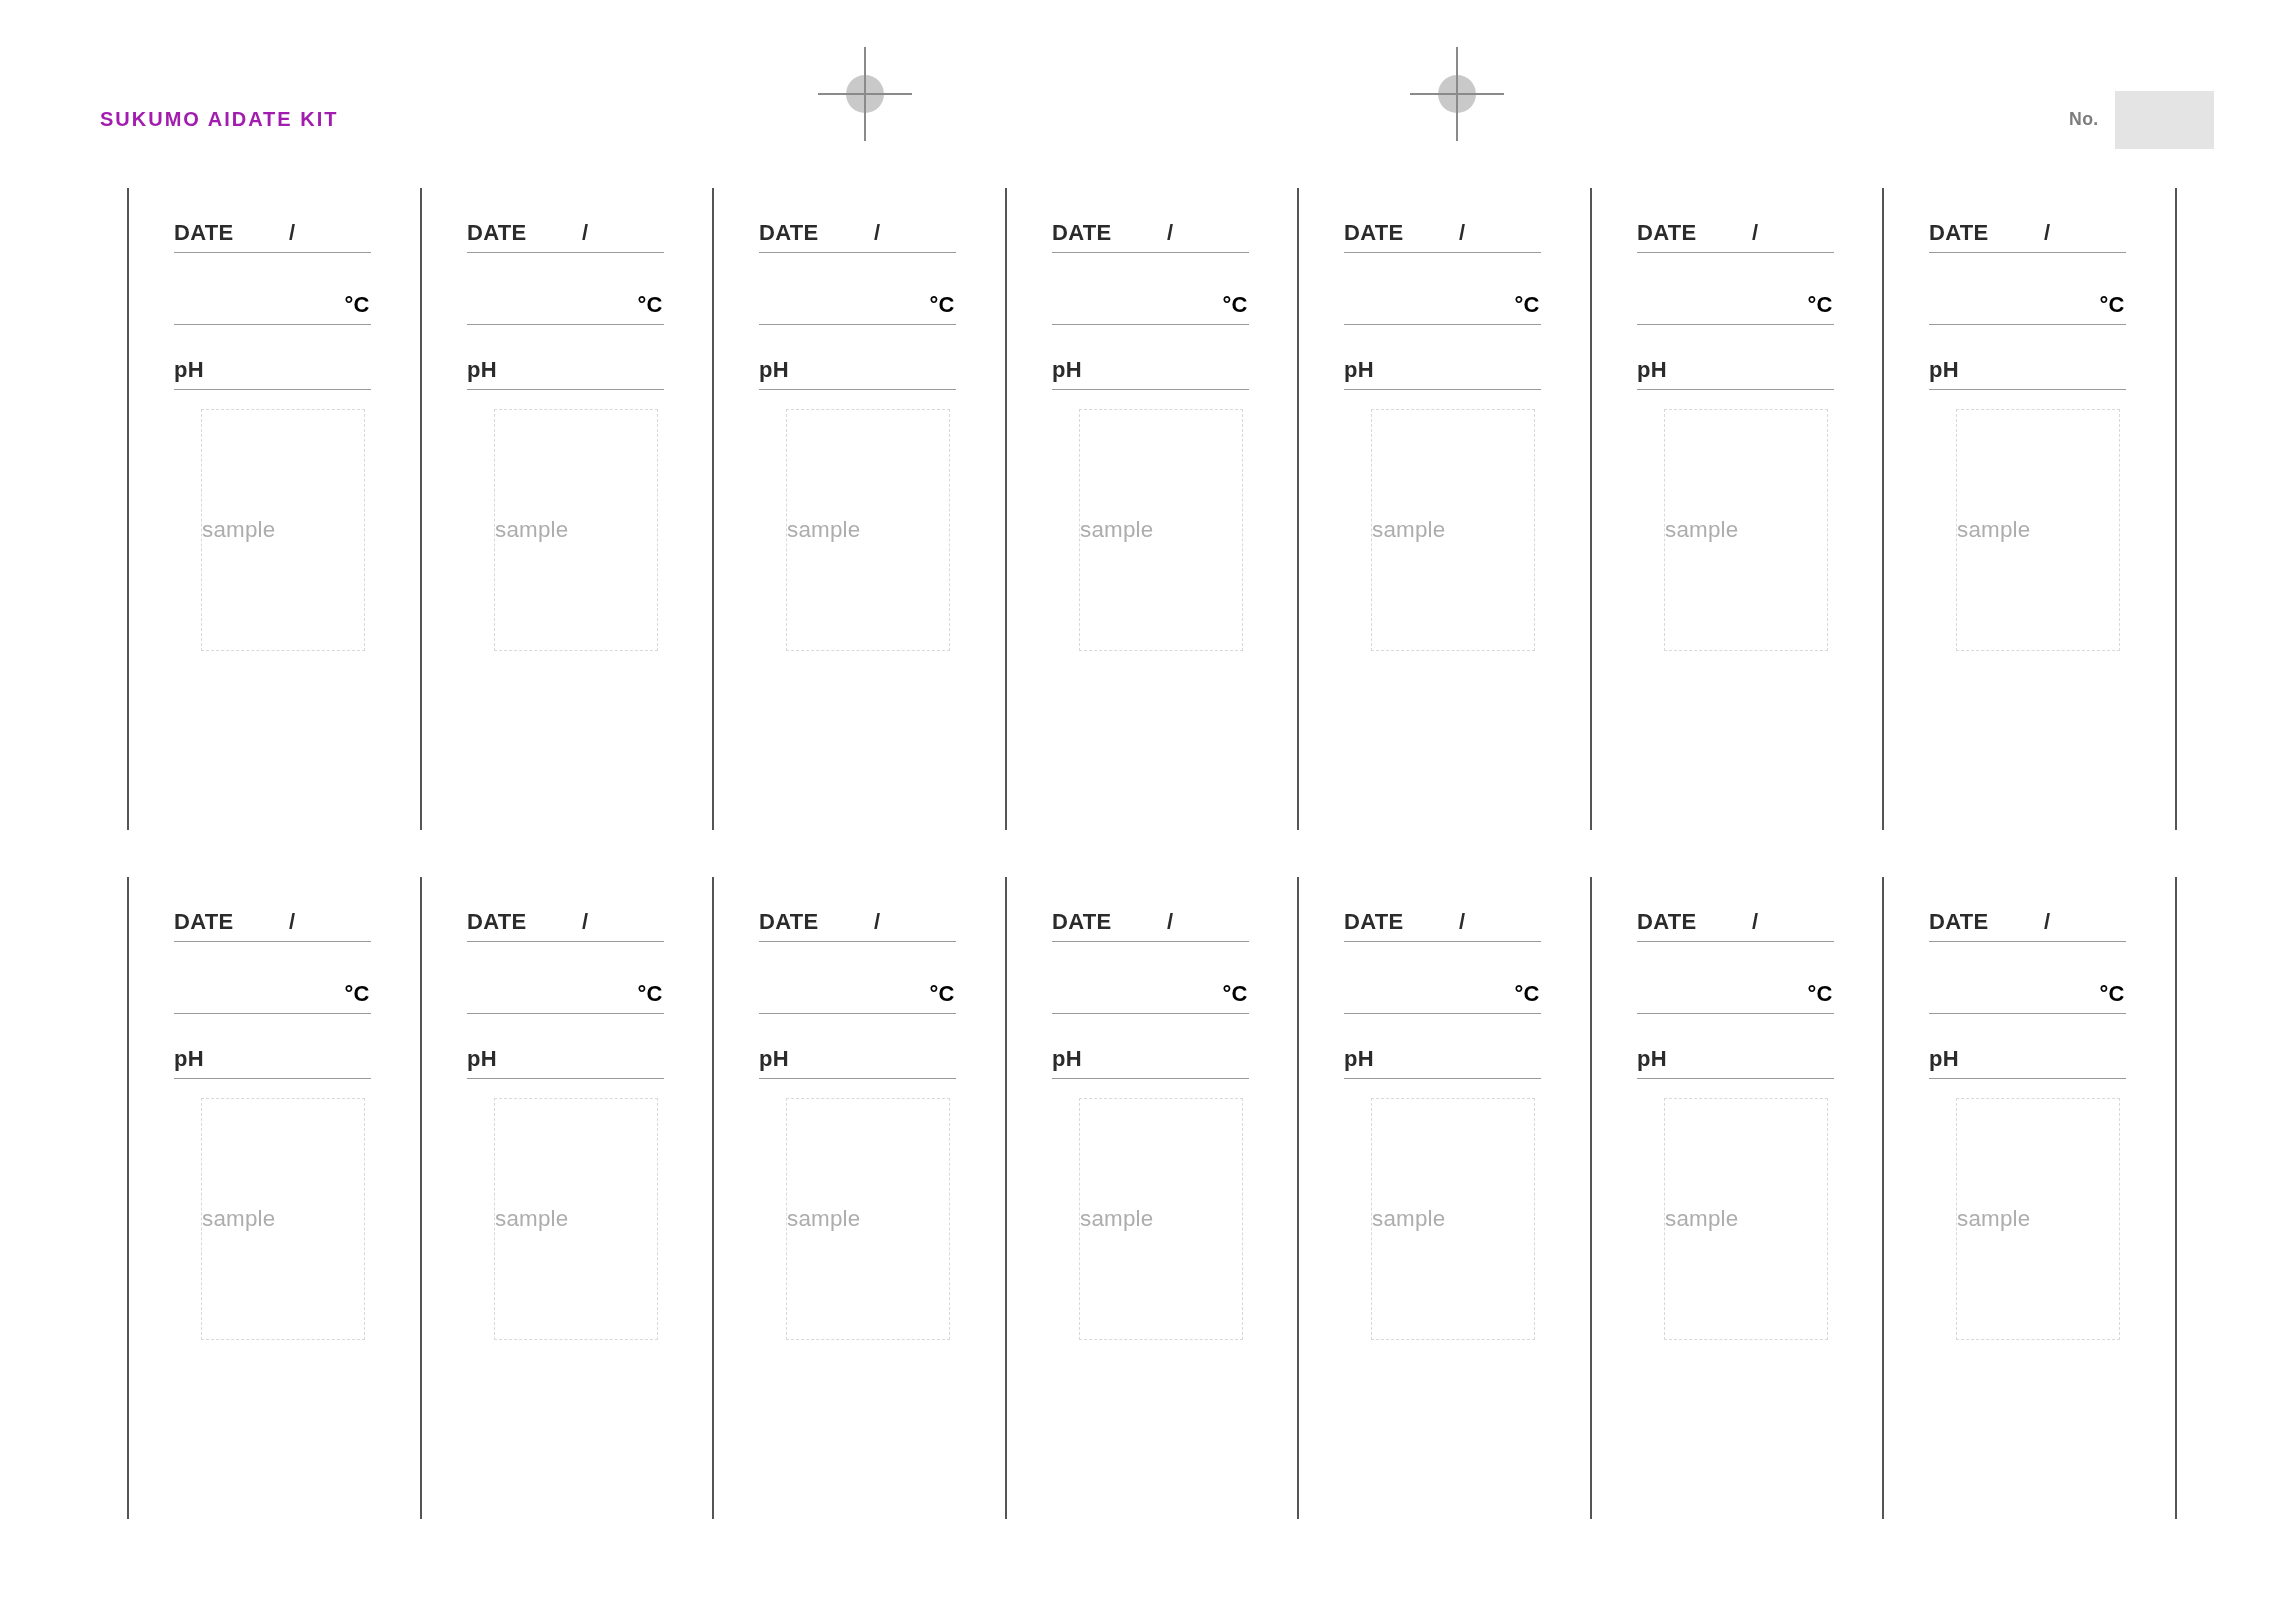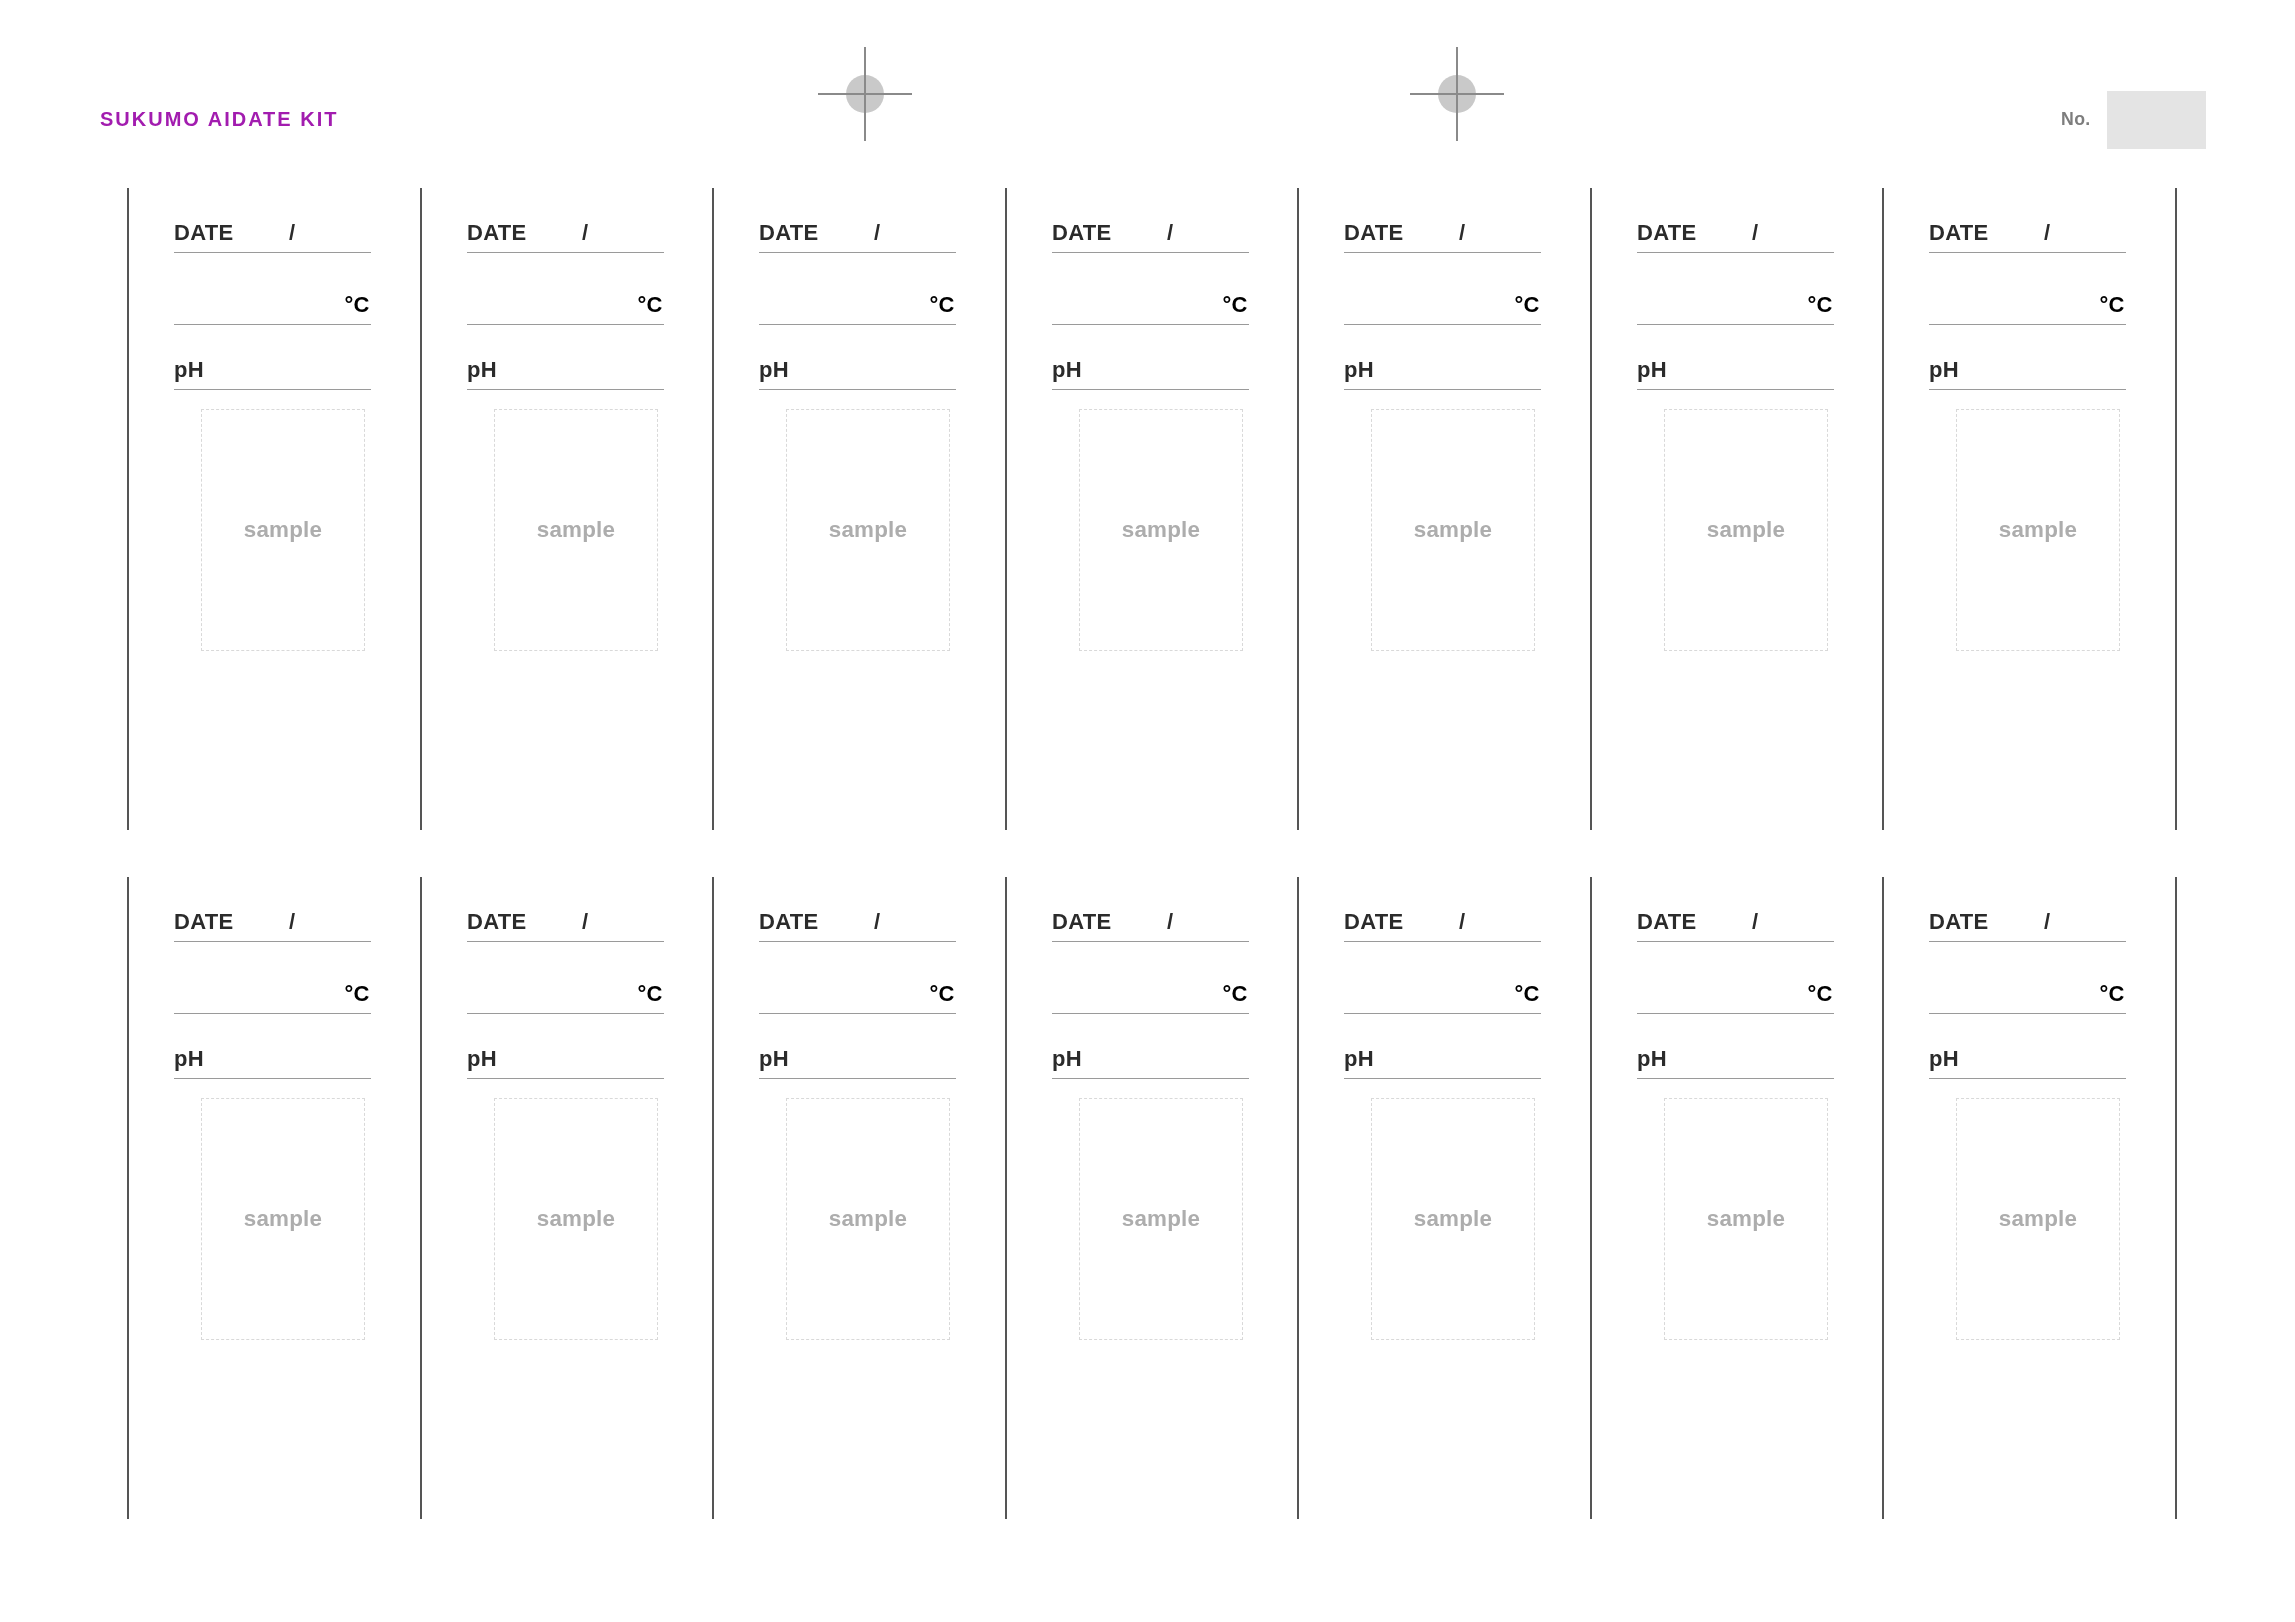--- a/index.html
+++ b/index.html
@@ -62,21 +62,21 @@
     top: 50%;
     left: 0;
     margin-top: -1.2px;
     height: 2.4px;
     width: 100%;
     background: #8a8a8a;
   }
 
   #no-group {
     position: absolute;
-    right: 89px;
+    right: 81px;
     top: 91px;
     display: flex;
     align-items: center;
     height: 58px;
   }
   #no-label {
     font-size: 17.7px;
     font-weight: bold;
     color: #7d7d7d;
     letter-spacing: 0.3px;
@@ -161,23 +161,22 @@
     height: 242px;
     border: 1.8px dashed #d9d9d9;
     box-sizing: border-box;
   }
   .sample-text {
     position: absolute;
     left: 0;
     right: 0;
     top: 50%;
     transform: translateY(-50%);
-    text-align: center;
     font-size: 22.4px;
-    font-weight: bold;
+    font-weight: normal;
     color: #adadad;
     line-height: 1;
     letter-spacing: 0.2px;
   }
 </style>
 </head>
 <body>
 
 <div id="sheet">
 

